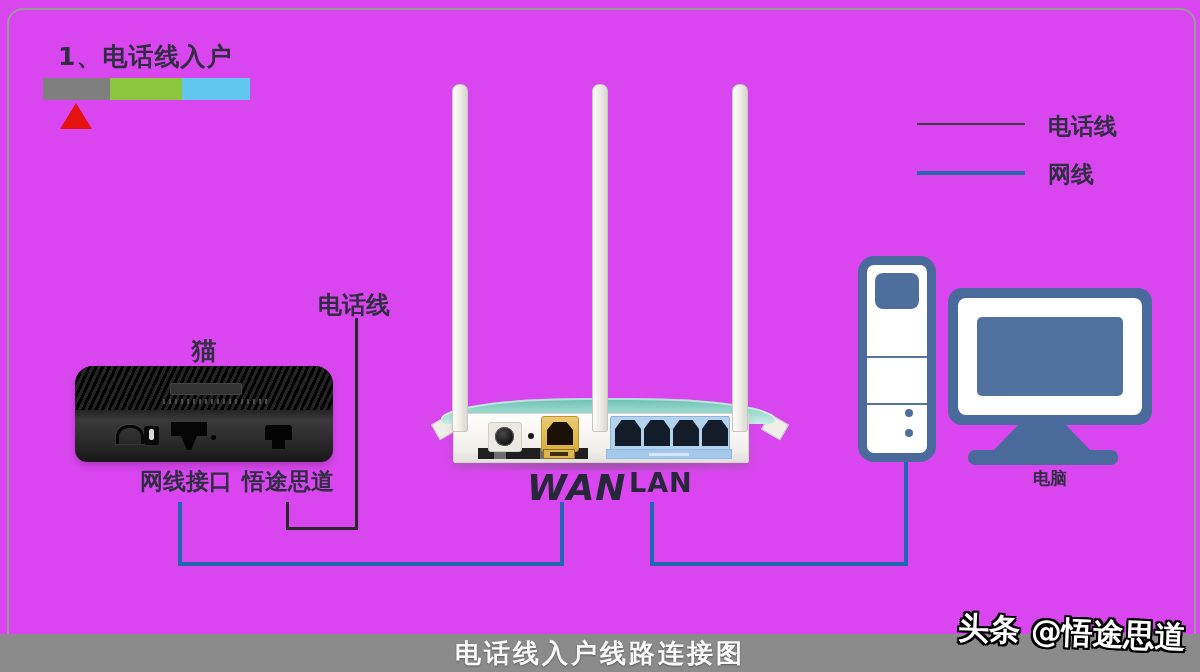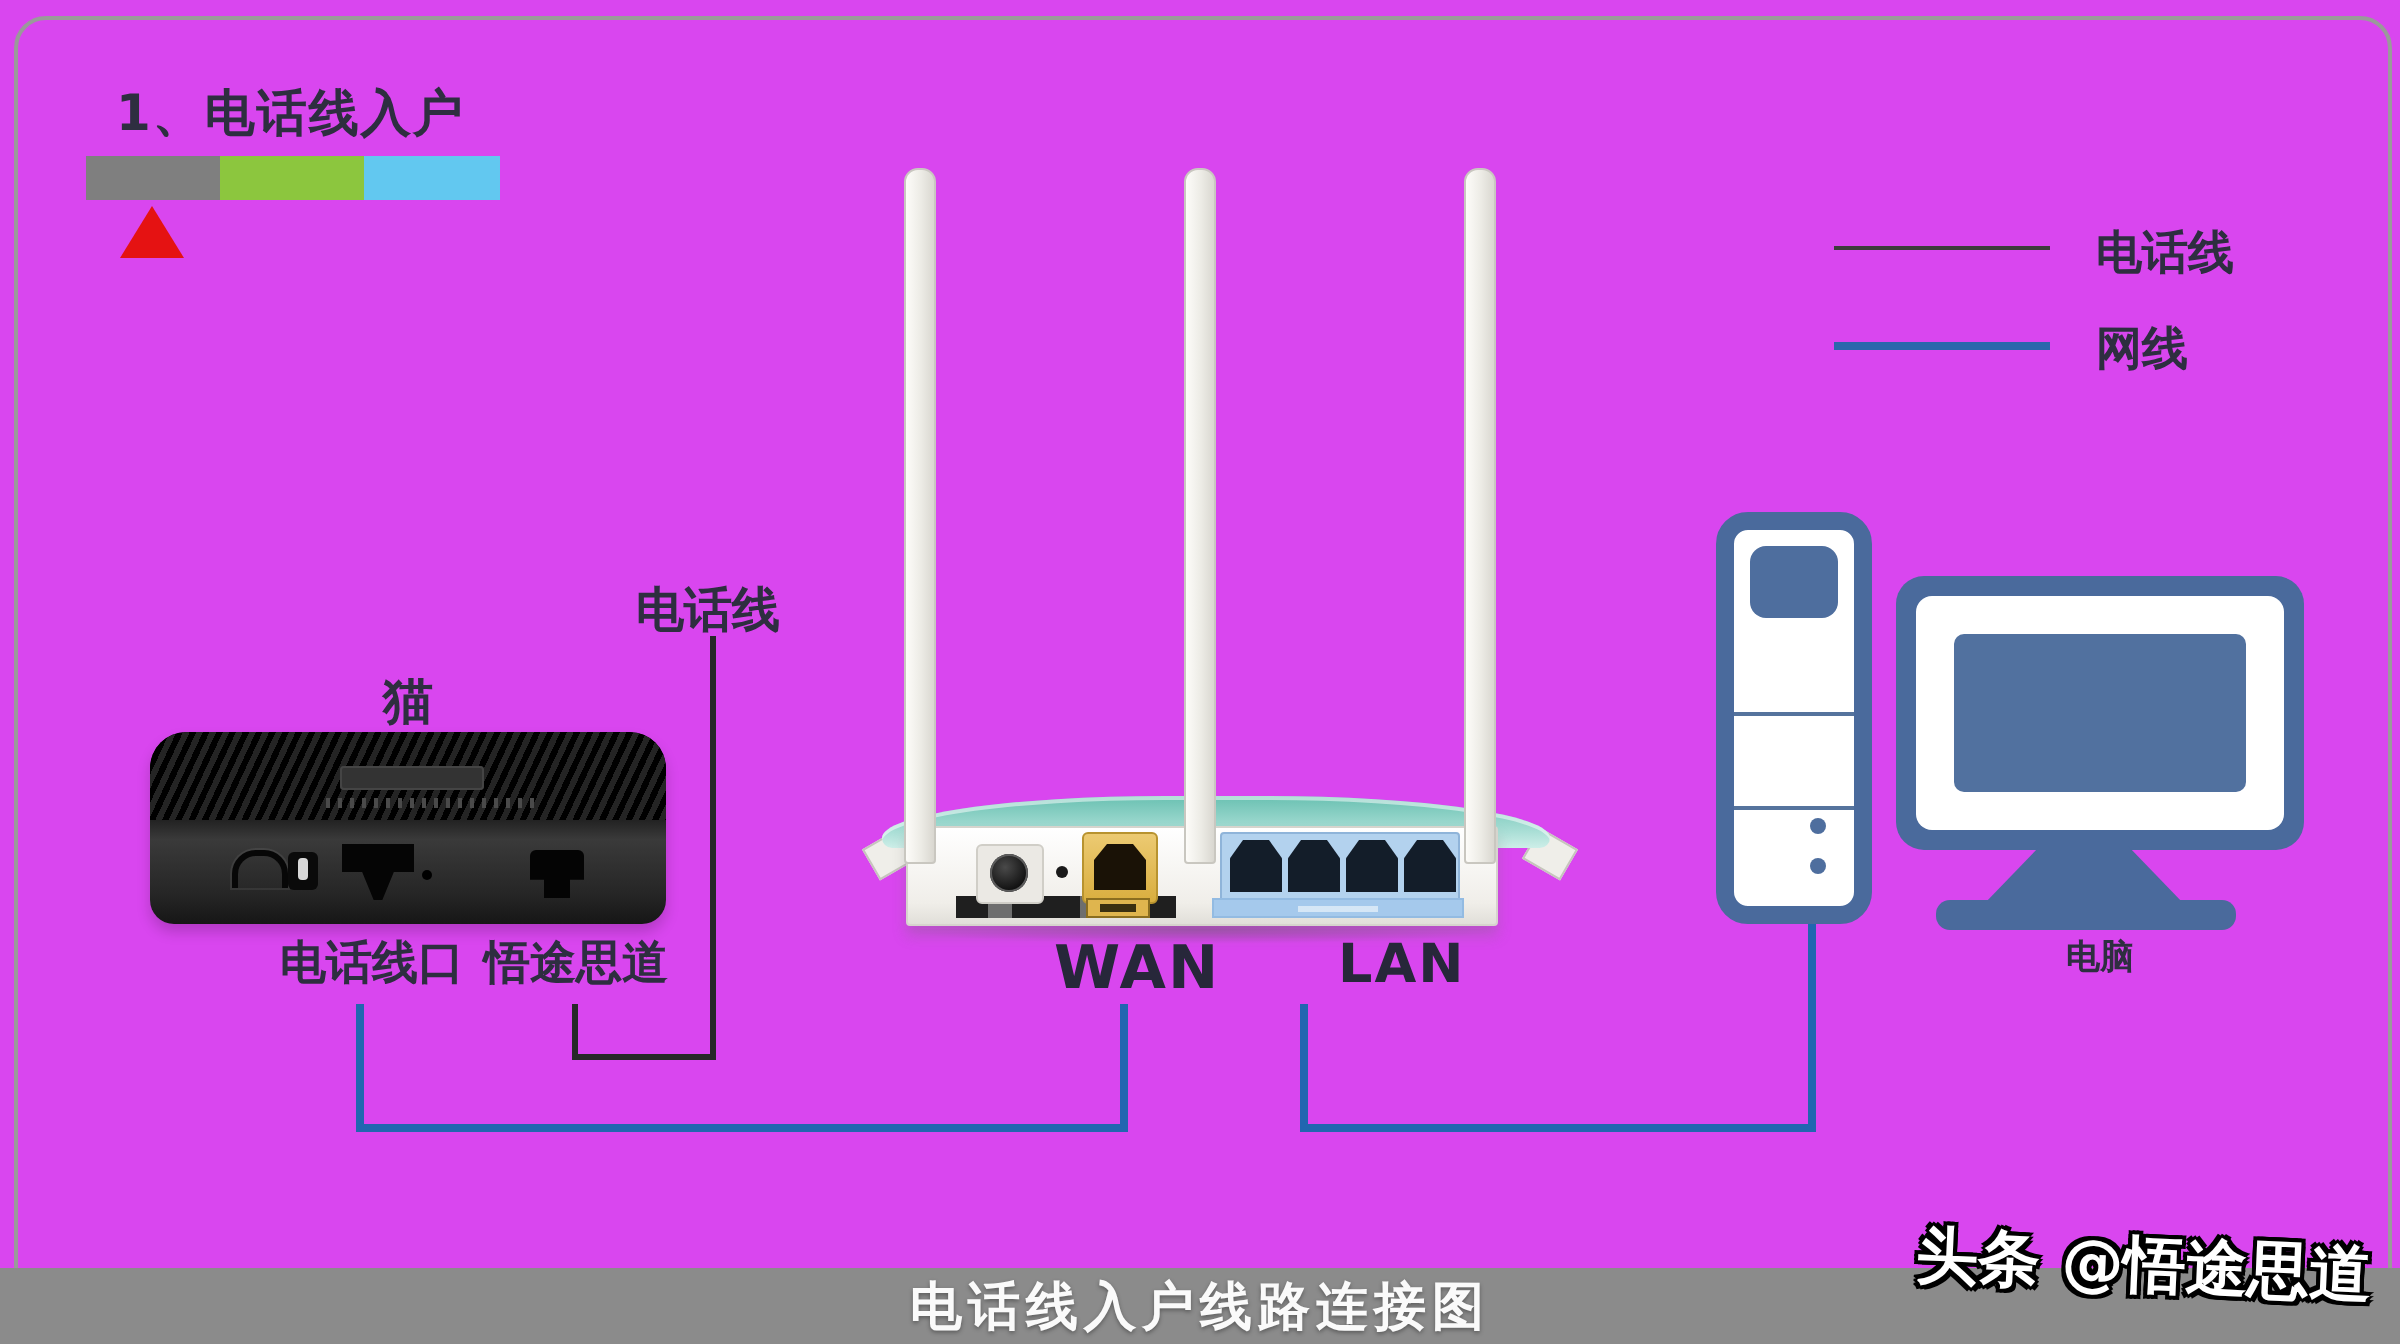--- a/index.html
+++ b/index.html
@@ -106,22 +106,22 @@
     background-image:linear-gradient(#3a2f10,#3a2f10);background-size:18px 4px;
     background-position:center;background-repeat:no-repeat;background-color:#dfb54e;}
   .r-lan{left:610px;top:416px;width:118px;height:33px;z-index:5;background:#b3d2ee;
     border:1px solid #8fb4d9;border-radius:2px;}
   .r-lan-port{position:absolute;top:3px;width:26px;height:26px;background:#131d29;
     clip-path:polygon(0 35%,25% 0,75% 0,100% 35%,100% 100%,0 100%);}
   .r-lan-strip{left:606px;top:449px;width:126px;height:10px;z-index:5;background:#a5c9ec;
     box-shadow:inset 0 0 0 1px #93bbe2;
     background-image:linear-gradient(rgba(255,255,255,0.55),rgba(255,255,255,0.55));
     background-size:40px 3px;background-position:center;background-repeat:no-repeat;}
-  .wan-lbl{left:527px;top:467px;font-size:30px;color:#27273a;letter-spacing:1px;}
-  .lan-lbl{left:629px;top:467px;font-size:27px;color:#27273a;letter-spacing:1px;margin-left:40px;}
+  .wan-lbl{left:527px;top:467px;font-size:36px;color:#27273a;letter-spacing:1px;font-style:italic;}
+  .lan-lbl{left:629px;top:467px;font-size:27px;color:#27273a;letter-spacing:1px;}
   .phone-lbl{left:318px;top:289px;font-size:24px;}
 
   
   .tower{
     left:858px;top:256px;width:78px;height:206px;z-index:4;
     border:9px solid #4a6a9c;border-radius:16px;background:#fff;box-sizing:border-box;
   }
   .tower-bay{position:absolute;left:8px;top:8px;width:44px;height:36px;background:#4e6e9e;border-radius:8px;}
   .tower-line{position:absolute;left:0;width:60px;height:2px;background:#55739d;}
   .tower-line1{top:91px;} .tower-line2{top:138px;}
@@ -192,21 +192,21 @@
     <div class="modem-logo"></div>
     <div class="modem-vents"></div>
     <div class="m-arc"></div>
     <div class="m-power">
       <div class="m-power-pin"></div>
     </div>
     <div class="m-rj45"></div>
     <div class="m-hole"></div>
     <div class="m-rj11"></div>
   </div>
-  <div class="lbl modem-port-lbl" style="left:140px;">电话线口</div>
+  <div class="lbl modem-port-lbl" style="left:140px;">网线接口</div>
   <div class="lbl modem-port-lbl" style="left:242px;">悟途思道</div>
 
   <div class="router-shadow abs"></div>
   <div class="hinge" style="left:434px;transform:rotate(-30deg);"></div>
   <div class="hinge" style="left:764px;transform:rotate(30deg);"></div>
   <div class="router-top abs"></div>
   <div class="router-panel abs"></div>
   <div class="r-strip abs"></div>
   <div class="r-strip2 abs"></div>
   <div class="r-power abs">

